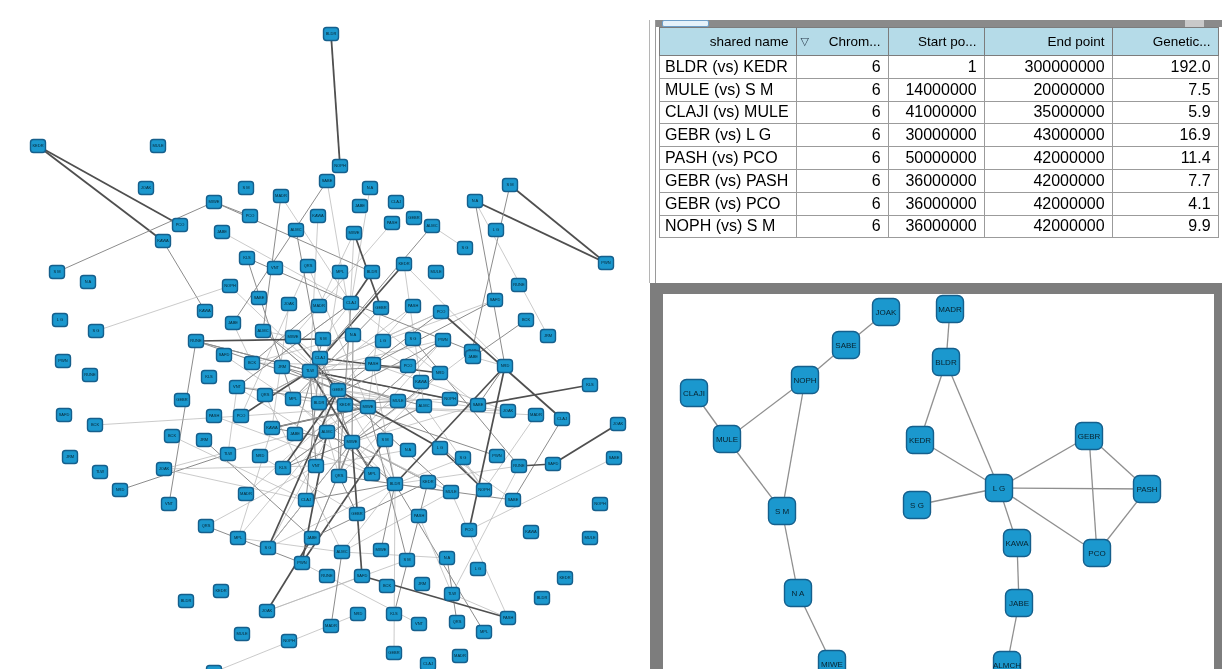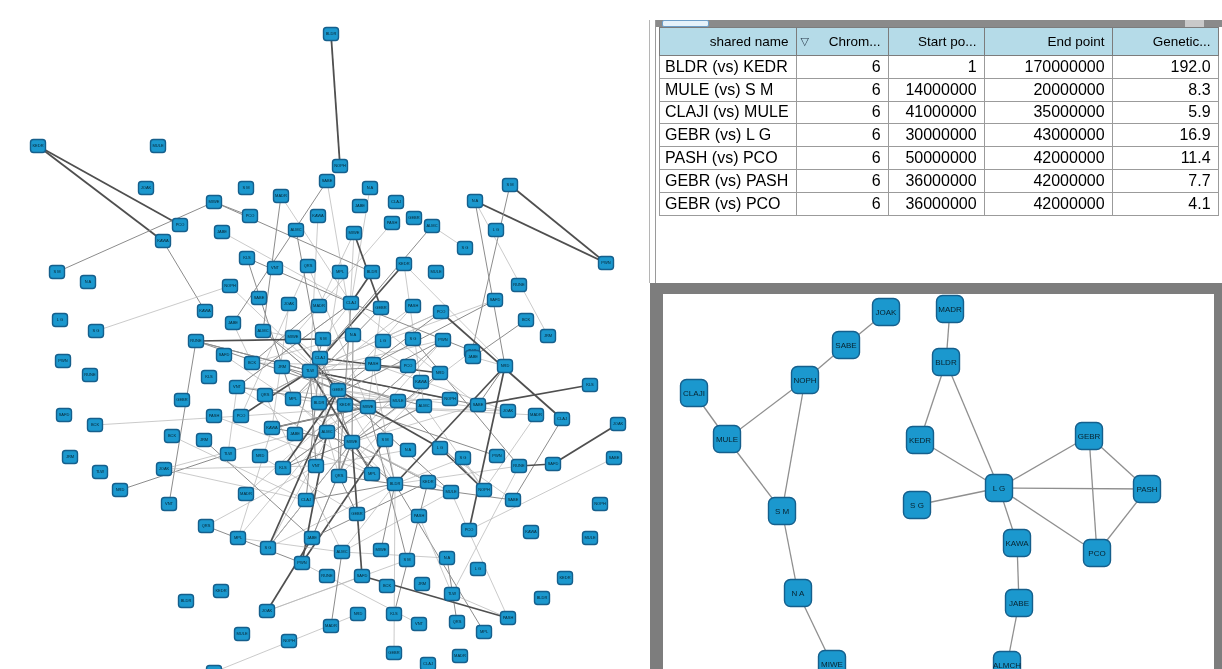--- a/index.html
+++ b/index.html
@@ -943,29 +943,29 @@
             <th>Start po...</th>
             <th>End point</th>
             <th>Genetic...</th>
           </tr>
         </thead>
       <tbody id="table-body">
           <tr>
             <td class="name">BLDR (vs) KEDR</td>
             <td class="num">6</td>
             <td class="num">1</td>
-            <td class="num">170000000</td>
+            <td class="num">300000000</td>
             <td class="num">192.0</td>
           </tr>
           <tr>
             <td class="name">MULE (vs) S M</td>
             <td class="num">6</td>
             <td class="num">14000000</td>
             <td class="num">20000000</td>
-            <td class="num">8.3</td>
+            <td class="num">7.5</td>
           </tr>
           <tr>
             <td class="name">CLAJI (vs) MULE</td>
             <td class="num">6</td>
             <td class="num">41000000</td>
             <td class="num">35000000</td>
             <td class="num">5.9</td>
           </tr>
           <tr>
             <td class="name">GEBR (vs) L G</td>
@@ -988,20 +988,27 @@
             <td class="num">42000000</td>
             <td class="num">7.7</td>
           </tr>
           <tr>
             <td class="name">GEBR (vs) PCO</td>
             <td class="num">6</td>
             <td class="num">36000000</td>
             <td class="num">42000000</td>
             <td class="num">4.1</td>
           </tr>
+          <tr>
+            <td class="name">NOPH (vs) S M</td>
+            <td class="num">6</td>
+            <td class="num">36000000</td>
+            <td class="num">42000000</td>
+            <td class="num">9.9</td>
+          </tr>
         </tbody>
     </table>
   </div>
 
   <div id="network-panel">
     <div id="detail-inner">
       <svg id="detail-svg" width="551" height="388" viewBox="0 0 551 388">
           <line x1="223" y1="18" x2="183" y2="51" stroke="#8f8f8f" stroke-width="1.3"></line>
           <line x1="183" y1="51" x2="142" y2="86" stroke="#8f8f8f" stroke-width="1.3"></line>
           <line x1="142" y1="86" x2="64" y2="145" stroke="#8f8f8f" stroke-width="1.3"></line>

